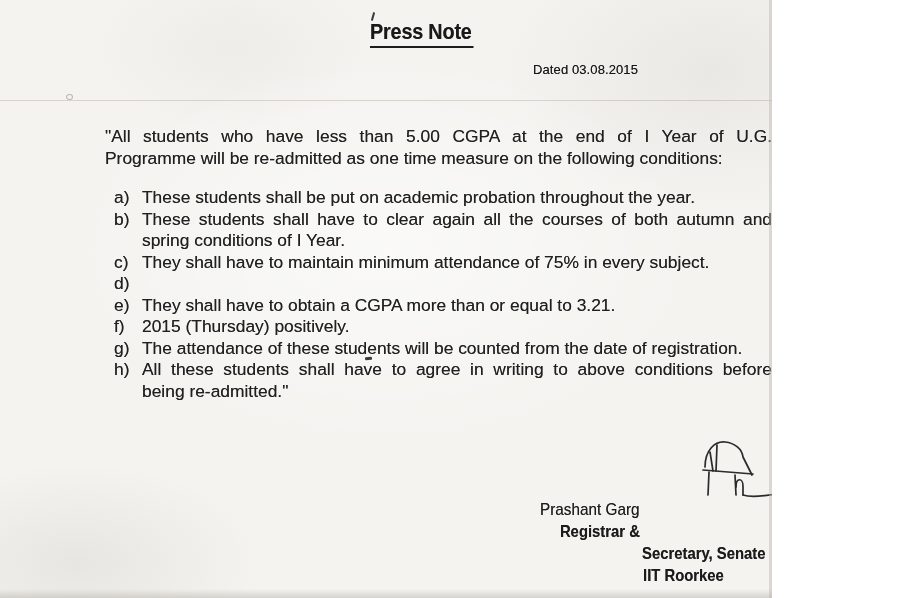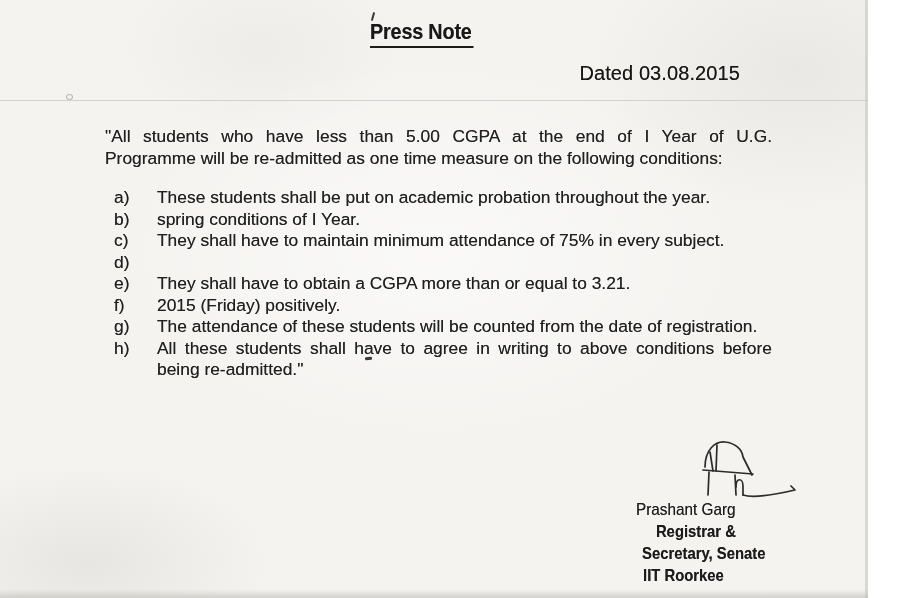--- a/index.html
+++ b/index.html
@@ -1,19 +1,19 @@
 <!DOCTYPE html>
 <html><head>
 <meta charset="utf-8">
 <style>
   html,body { margin:0; padding:0; }
   body { width:899px; height:598px; }
 
   .page {
-    position:relative; width:868px; height:598px; overflow:hidden;
+    position:relative; width:772px; height:598px; overflow:hidden;
     font-family:"Liberation Sans", sans-serif; color:#1f1f1f;
     background:
       radial-gradient(420px 260px at 50% 42%, rgba(255,255,255,.55), rgba(255,255,255,0) 75%),
       radial-gradient(260px 140px at 10% 94%, rgba(203,199,192,.30), rgba(203,199,192,0) 70%),
       radial-gradient(300px 200px at 92% 12%, rgba(208,204,197,.28), rgba(208,204,197,0) 70%),
       radial-gradient(200px 120px at 30% 8%, rgba(210,206,199,.18), rgba(210,206,199,0) 70%),
       #f4f3f0;
     text-shadow:0 0 .6px rgba(40,40,40,.65);
   }
 
@@ -23,22 +23,22 @@
     font-size:22px; font-weight:bold; letter-spacing:-.2px; color:#191919;
     transform:scaleX(.9); transform-origin:left top;
     border-bottom:2.5px solid #1c1c1c; padding:0 2px 1px 0;
   }
   .title-tick {
     position:absolute; left:372px; top:12px; width:2px; height:9px;
     background:#3c3c3c; transform:rotate(16deg); border-radius:1px;
   }
 
   .date-line {
-    position:absolute; top:62px; right:128px;
-    font-size:20px; color:#161616; letter-spacing:.1px;
+    position:absolute; top:62px; right:134px;
+    font-size:13px; color:#161616; letter-spacing:.1px;
   }
 
   
   .scanline { position:absolute; left:0; top:100px; width:878px; height:1px; background:rgba(172,167,159,.42); }
   .smudge   { position:absolute; left:66px; top:94px; width:5px; height:4px; border:1px solid rgba(140,135,128,.55); border-radius:50%; }
   .stray-dash { position:absolute; left:365px; top:357px; width:7px; height:2.5px; background:#3a3a3a; border-radius:1px; transform:rotate(-6deg); }
   .edge-line {
     position:absolute; left:895px; top:-3px; width:2.4px; height:582px;
     transform:rotate(-.7deg); transform-origin:top center;
     background:linear-gradient(to bottom, #454545, #6e6c69 40%, #9b9894 68%, rgba(155,152,148,0) 100%);
@@ -51,21 +51,21 @@
   .intro {
     position:absolute; left:105px; top:125px; width:667px;
     font-size:17.4px; line-height:22.2px; color:#202020;
   }
   .conditions {
     position:absolute; left:114px; top:187px; width:658px;
     font-size:17.4px; line-height:21.5px; color:#202020;
   }
   .item { display:flex; }
   .marker { flex:0 0 28px; width:28px; }
-  .content { width:630px;margin-left:15px; }
+  .content { width:630px; }
   .just { text-align:justify; text-align-last:justify; }
 
   
   .sig-svg  { position:absolute; left:690px; top:437px; }
   .sig-line { position:absolute; white-space:nowrap; color:#1b1b1b; }
   .sig-name  { top:500px; right:132px; font-size:17px;   transform:scaleX(.9); transform-origin:right top; }
   .sig-role1 { top:522px; right:132px; font-size:16.5px; font-weight:bold; transform:scaleX(.9); transform-origin:right top; }
   .sig-role2 { top:544px; left:642px;  font-size:16.5px; font-weight:bold; transform:scaleX(.9); transform-origin:left top; }
   .sig-role3 { top:566px; left:643px;  font-size:16.5px; font-weight:bold; transform:scaleX(.9); transform-origin:left top; }
 </style>
@@ -90,20 +90,21 @@
   <div class="conditions">
     <div class="item">
       <div class="marker">a)</div>
       <div class="content">
         <div>These students shall be put on academic probation throughout the year.</div>
       </div>
     </div>
     <div class="item">
       <div class="marker">b)</div>
       <div class="content">
+        <div class="just">These students shall have to clear again all the courses of both autumn and</div>
         <div>spring conditions of I Year.</div>
       </div>
     </div>
     <div class="item">
       <div class="marker">c)</div>
       <div class="content">
         <div>They shall have to maintain minimum attendance of 75% in every subject.</div>
       </div>
     </div>
     <div class="item">
@@ -113,21 +114,21 @@
     </div>
     <div class="item">
       <div class="marker">e)</div>
       <div class="content">
         <div>They shall have to obtain a CGPA more than or equal to 3.21.</div>
       </div>
     </div>
     <div class="item">
       <div class="marker">f)</div>
       <div class="content">
-        <div>2015 (Friday) positively.</div>
+        <div>2015 (Thursday) positively.</div>
       </div>
     </div>
     <div class="item">
       <div class="marker">g)</div>
       <div class="content">
         <div>The attendance of these students will be counted from the date of registration.</div>
       </div>
     </div>
     <div class="item">
       <div class="marker">h)</div>

